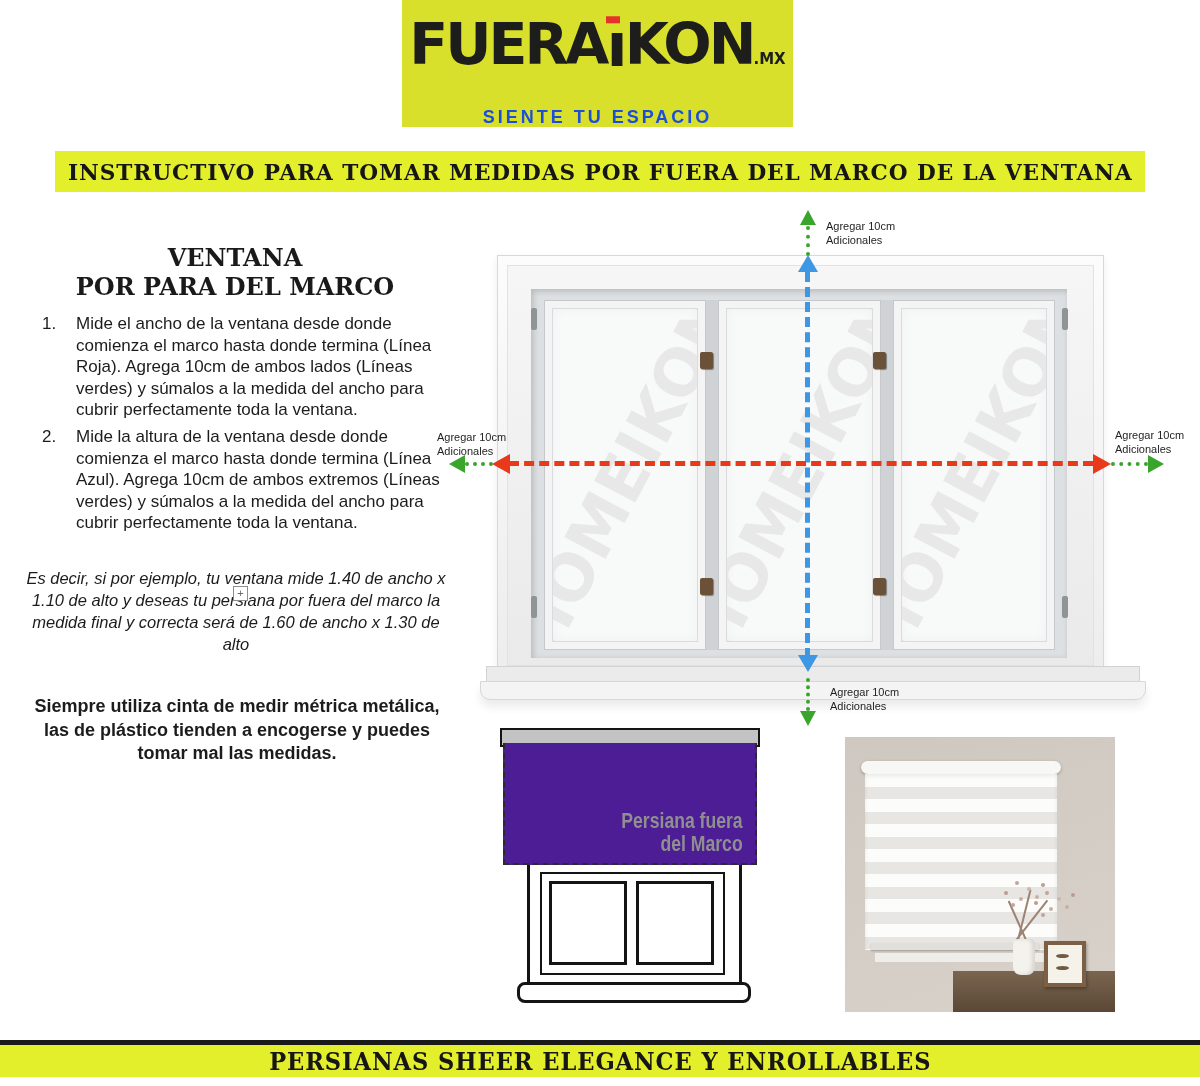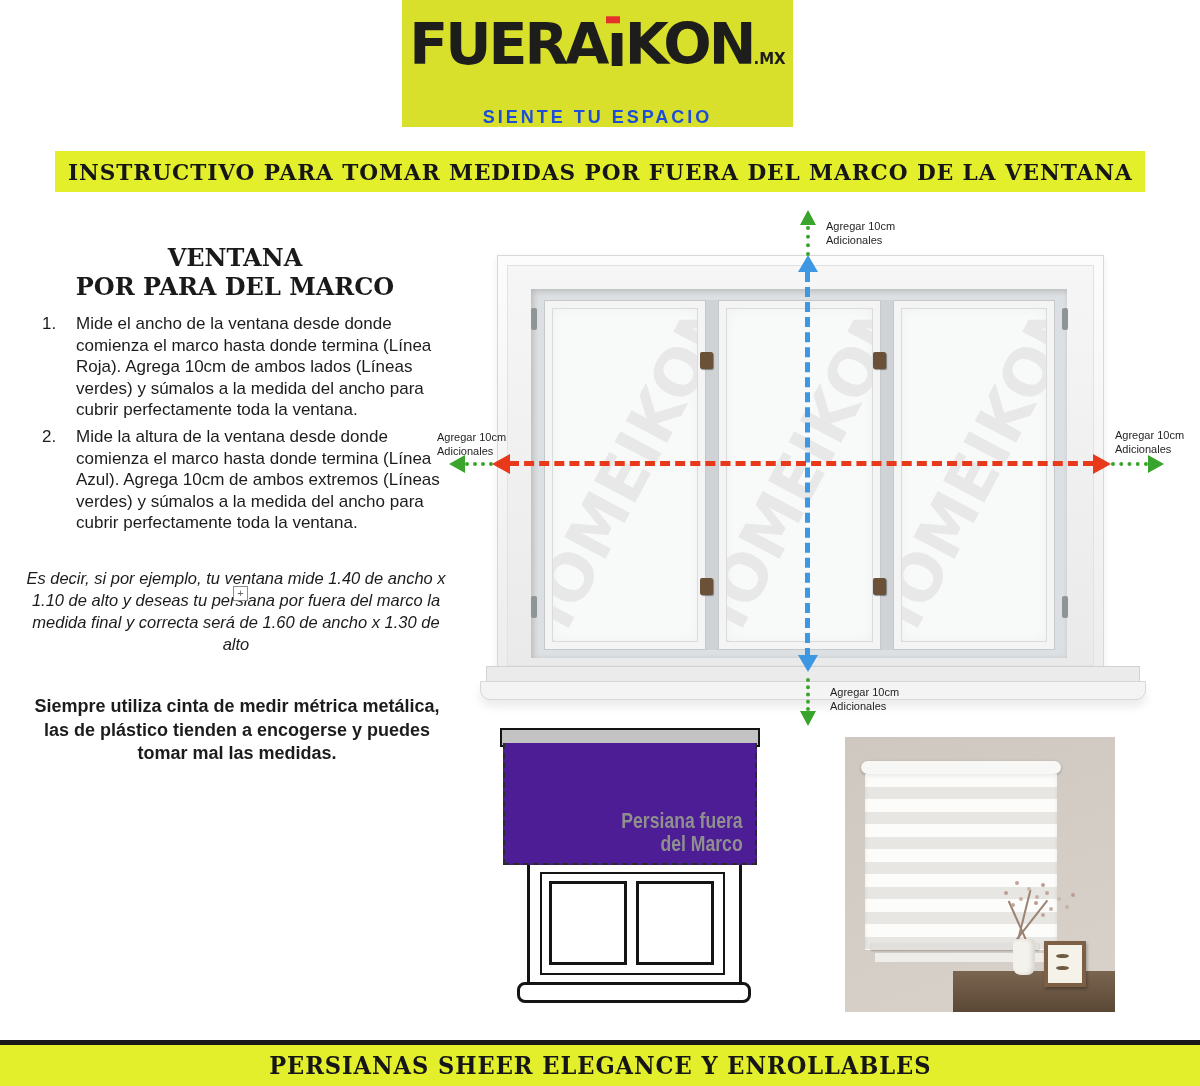--- a/index.html
+++ b/index.html
@@ -12,21 +12,21 @@
   .i-acc{position:relative;display:inline-block;transform:scaleY(.78);transform-origin:bottom;}
   .i-acc::before{content:"";position:absolute;left:0px;top:-14px;width:14px;height:9px;background:#e5322a;}
   .mx{font-size:15px;letter-spacing:0;vertical-align:baseline;}
   .tagline{margin-top:18px;font-size:18px;font-weight:bold;letter-spacing:3px;color:#1d4ed8;}
 
   
   .banner{position:absolute;background:#e4ef2c;display:flex;align-items:center;justify-content:center;}
   .top-banner{left:55px;top:151px;width:1090px;height:41px;}
   .banner-text{font-family:"DejaVu Serif",serif;font-weight:bold;font-size:23px;color:#161616;letter-spacing:1px;transform:scaleX(.94);white-space:nowrap;}
   .bottom-line{position:absolute;left:0;top:1040px;width:1200px;height:5px;background:#191919;}
-  .bottom-banner{left:0;top:1045px;width:1200px;height:41px;}
+  .bottom-banner{left:0;top:1045px;width:1200px;height:32px;}
   .bottom-banner .banner-text{font-size:24px;}
 
   
   .heading{position:absolute;left:40px;top:243px;width:390px;text-align:center;font-family:"DejaVu Serif",serif;font-weight:bold;font-size:24px;line-height:29px;color:#1a1a1a;}
   .num-item{position:absolute;left:42px;width:408px;display:flex;font-size:17px;line-height:21.5px;}
   .num-item .num{width:34px;flex:0 0 34px;}
   .num-item .txt{flex:1;}
   .example{position:absolute;left:18px;top:567px;width:436px;text-align:center;font-style:italic;font-size:16.5px;line-height:22px;}
   .warning{position:absolute;left:32px;top:695px;width:410px;text-align:center;font-weight:bold;font-size:18px;line-height:23.5px;}
   .cursor-artifact{position:absolute;left:233px;top:586px;width:13px;height:13px;border:1px solid #8f8f8f;background:#fff;color:#666;font-size:11px;line-height:12px;text-align:center;font-style:normal;}

